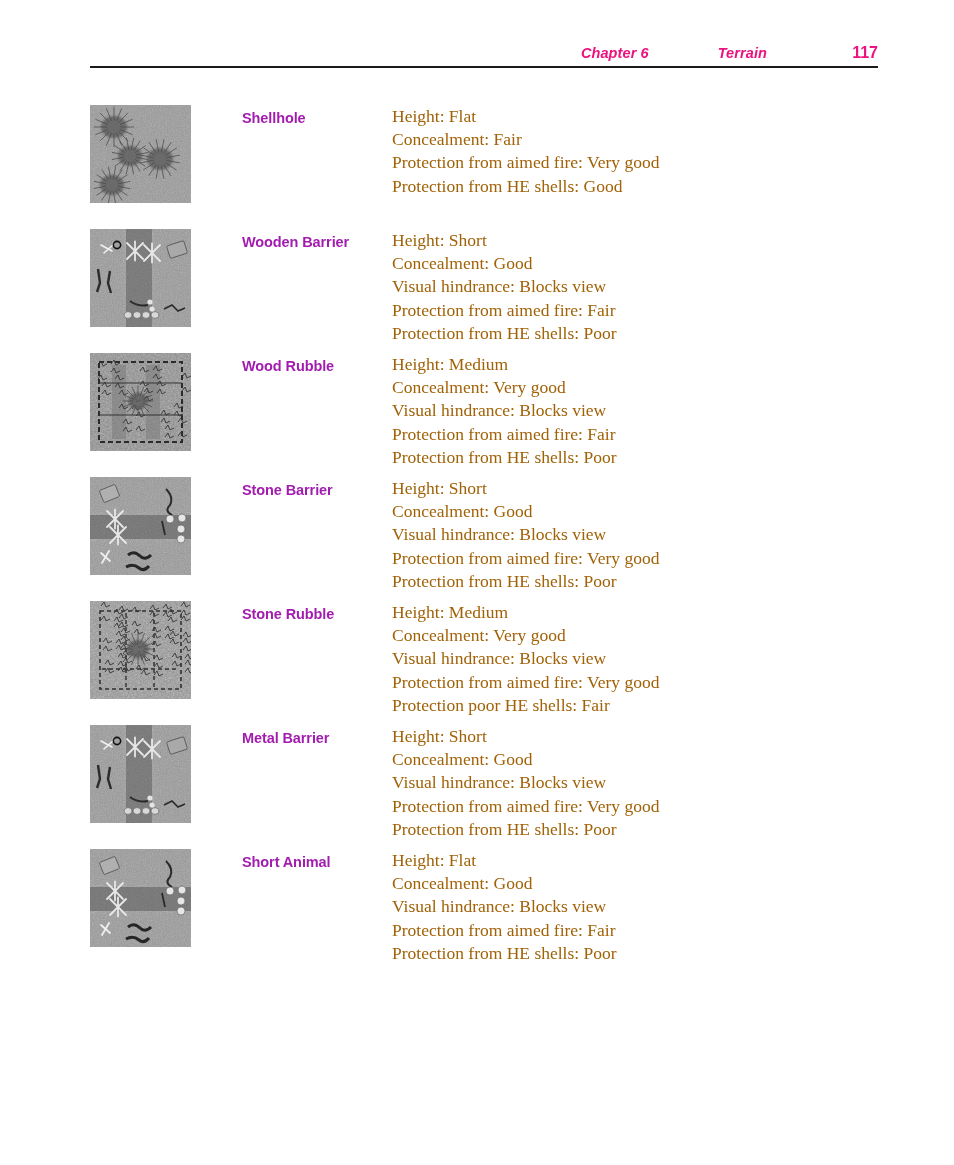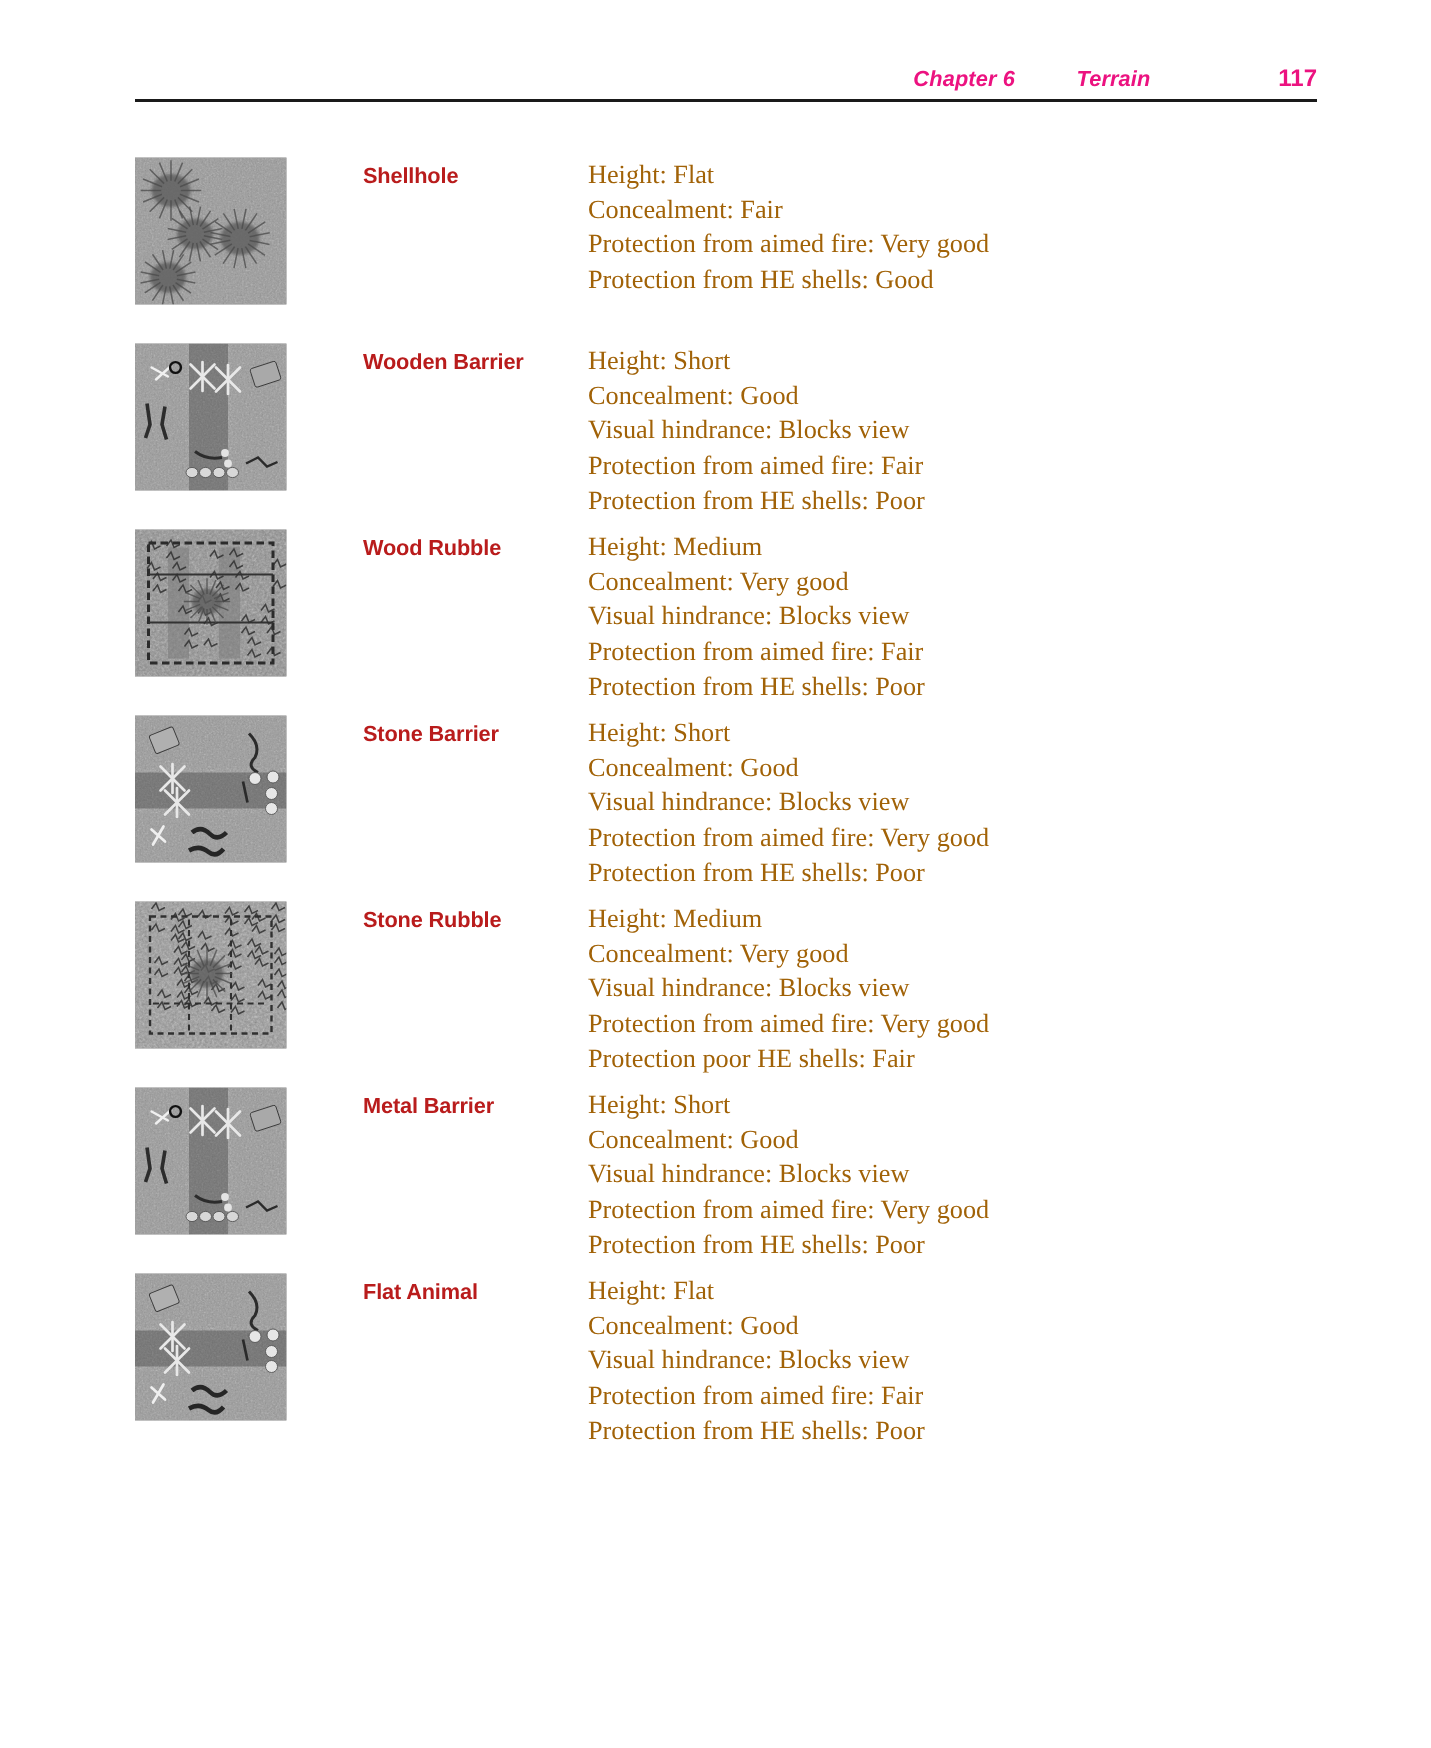--- a/index.html
+++ b/index.html
@@ -33,21 +33,21 @@
   }
   .header-chapter,
   .header-section {
     font-family: "Liberation Sans", sans-serif;
     font-style: italic;
     font-weight: bold;
     font-size: 14.5px;
     color: #ec1280;
     letter-spacing: 0.1px;
   }
-  .header-section { margin-left: 12px; }
+  .header-section { margin-left: 40px; }
   .header-pagenum {
     font-family: "Liberation Sans", sans-serif;
     font-weight: bold;
     font-size: 16px;
     color: #ec1280;
     margin-left: 46px;
     width: 36px;
     text-align: right;
   }
   .header-rule {
@@ -83,21 +83,21 @@
 
   .entry-name {
     position: absolute;
     left: 152px;
     top: 2px;
     width: 135px;
     font-family: "Liberation Sans", sans-serif;
     font-weight: bold;
     font-size: 14.5px;
     line-height: 23px;
-    color: #b91c1c;
+    color: #a21caf;
     letter-spacing: -0.1px;
   }
   .entry-attrs {
     position: absolute;
     left: 302px;
     top: 0px;
     width: 470px;
   }
   .attr-line {
     font-family: "Liberation Serif", serif;
@@ -528,21 +528,21 @@
           <circle cx="91" cy="62" r="4" fill="#e6e6e6" stroke="#555" stroke-width="0.6"></circle>
           <path d="M72,44 l3,14" stroke="#2a2a2a" stroke-width="1.8" fill="none"></path>
           <g stroke="#efefef" stroke-width="1.8" stroke-linecap="round">
             <line x1="11" y1="76" x2="20" y2="84"></line>
             <line x1="19" y1="74" x2="12" y2="86"></line>
           </g>
           <path d="M38,78 q6,-5 12,1 q5,5 11,-1" stroke="#262626" stroke-width="3" fill="none"></path>
           <path d="M36,90 q7,-4 13,1 q5,4 10,-2" stroke="#262626" stroke-width="3" fill="none"></path>
         </svg>
       </div>
-      <div class="entry-name">Flat Animal</div>
+      <div class="entry-name">Short Animal</div>
       <div class="entry-attrs">
         <div class="attr-line">Height: Flat</div>
         <div class="attr-line">Concealment: Good</div>
         <div class="attr-line">Visual hindrance: Blocks view</div>
         <div class="attr-line">Protection from aimed fire: Fair</div>
         <div class="attr-line">Protection from HE shells: Poor</div>
       </div>
     </div>
   </div>
 

